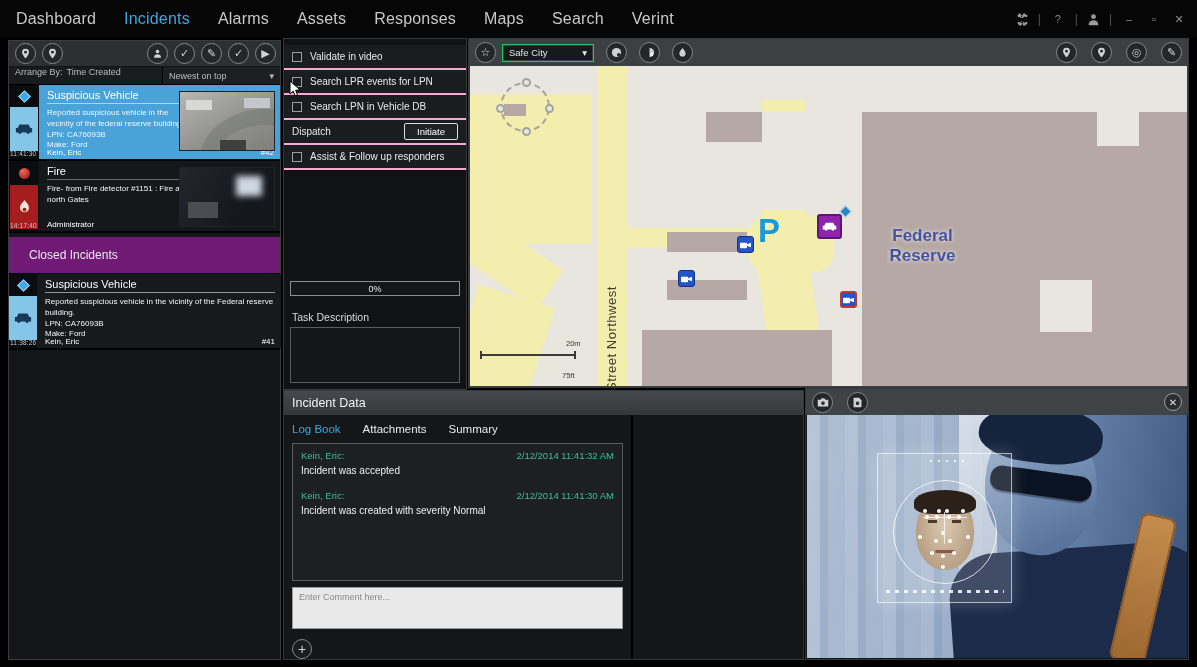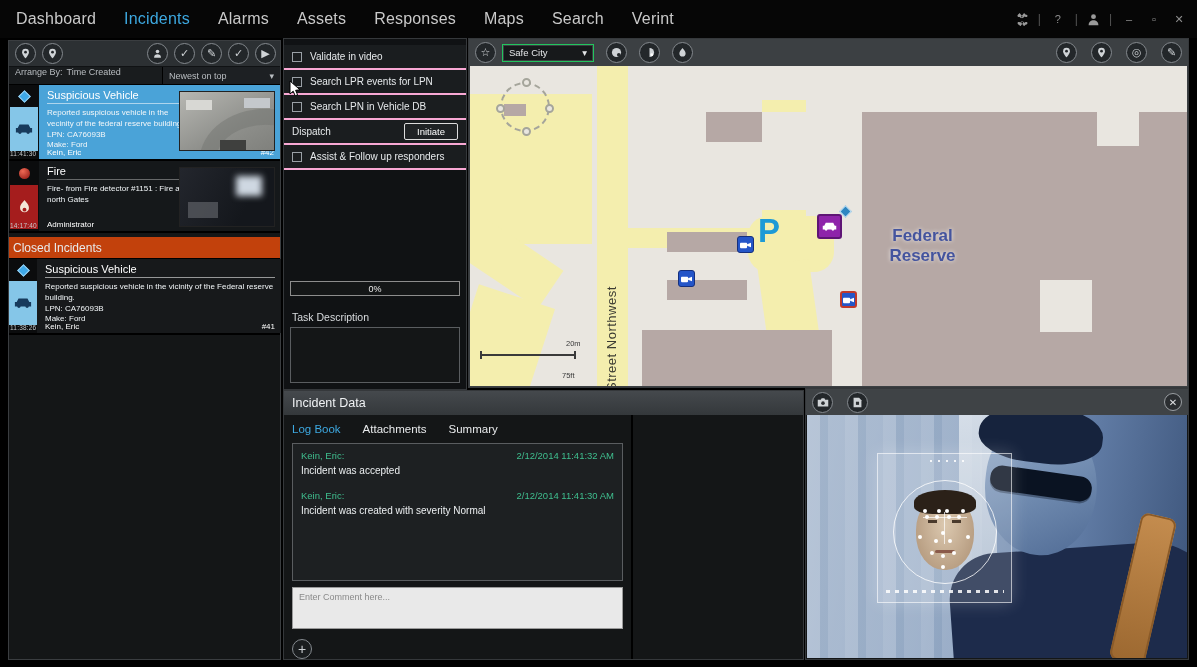--- a/index.html
+++ b/index.html
@@ -29,21 +29,21 @@
   .type-sq{width:28px;height:44px;margin-top:6px;display:flex;align-items:center;justify-content:center}
   .rail-time{position:absolute;bottom:2px;left:1px;font-size:6.5px;color:#c5c9cc;letter-spacing:.2px}
   .card-main{flex:1;padding:4px 6px 3px 8px;position:relative}
   .card-title{font-size:11px;color:#fff;padding-bottom:2px;border-bottom:1px solid rgba(255,255,255,.55);margin-bottom:4px;width:150px}
   .card-desc{font-size:8px;line-height:1.35;color:#f2f6f8;width:152px;white-space:pre-line}
   .card-foot{position:absolute;left:8px;right:6px;bottom:2px;display:flex;justify-content:space-between;font-size:8px;color:#fff}
   .thumb{position:absolute;right:5px;top:6px;width:96px;height:60px;border:1px solid #222;overflow:hidden}
   .card.sel .card-main{background:#4aa3d8}
   .card.dark .card-main{background:#15181a}
   .card.dark .card-title{border-bottom-color:rgba(255,255,255,.35)}
-  #closed-header{height:22px;background:#c2410c;display:flex;align-items:center;padding-left:4px;font-size:12px;color:#e8eaec;border-bottom:1px solid #000}
+  #closed-header{height:37px;background:#701a75;display:flex;align-items:center;padding-left:20px;font-size:12px;color:#e8eaec;border-bottom:1px solid #000}
   .card.closed .card-main{background:#17191b}
   .card.closed .card-desc,.card.closed .card-title{width:230px}
 
   
   .thumb1{background:linear-gradient(150deg,#b7b7b2,#8f908c 60%,#7f807c)}
   .thumb1:before{content:"";position:absolute;width:120px;height:90px;border:16px solid #77787408;border-radius:50%;left:18px;top:18px;border-color:#74757180;transform:rotate(15deg)}
   .thumb1:after{content:"";position:absolute;left:6px;top:8px;width:26px;height:10px;background:#d8d8d4;box-shadow:58px -2px 0 #c4c8cc,34px 40px 0 #3f403e}
   .thumb2{background:linear-gradient(120deg,#23262d,#14171c 70%)}
   .thumb2:before{content:"";position:absolute;right:12px;top:8px;width:26px;height:20px;background:#cfd8e2;filter:blur(3px)}
   .thumb2:after{content:"";position:absolute;left:8px;bottom:8px;width:30px;height:16px;background:#5e6166;opacity:.7}

